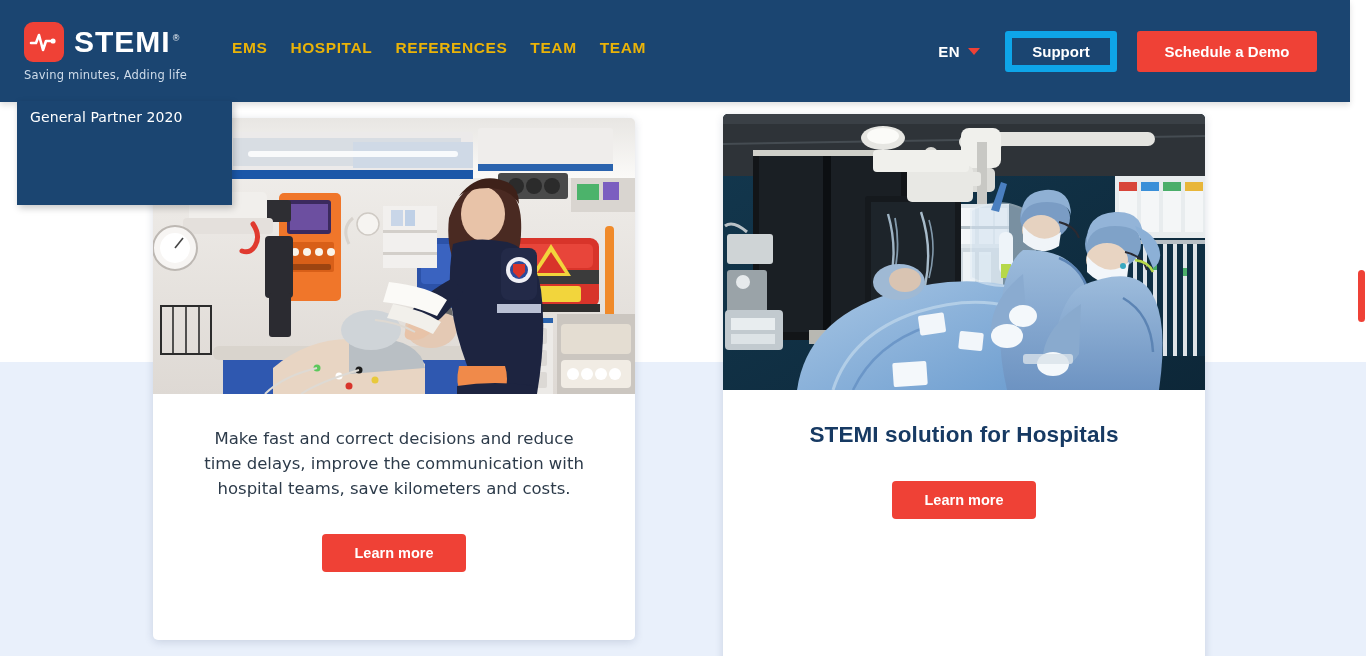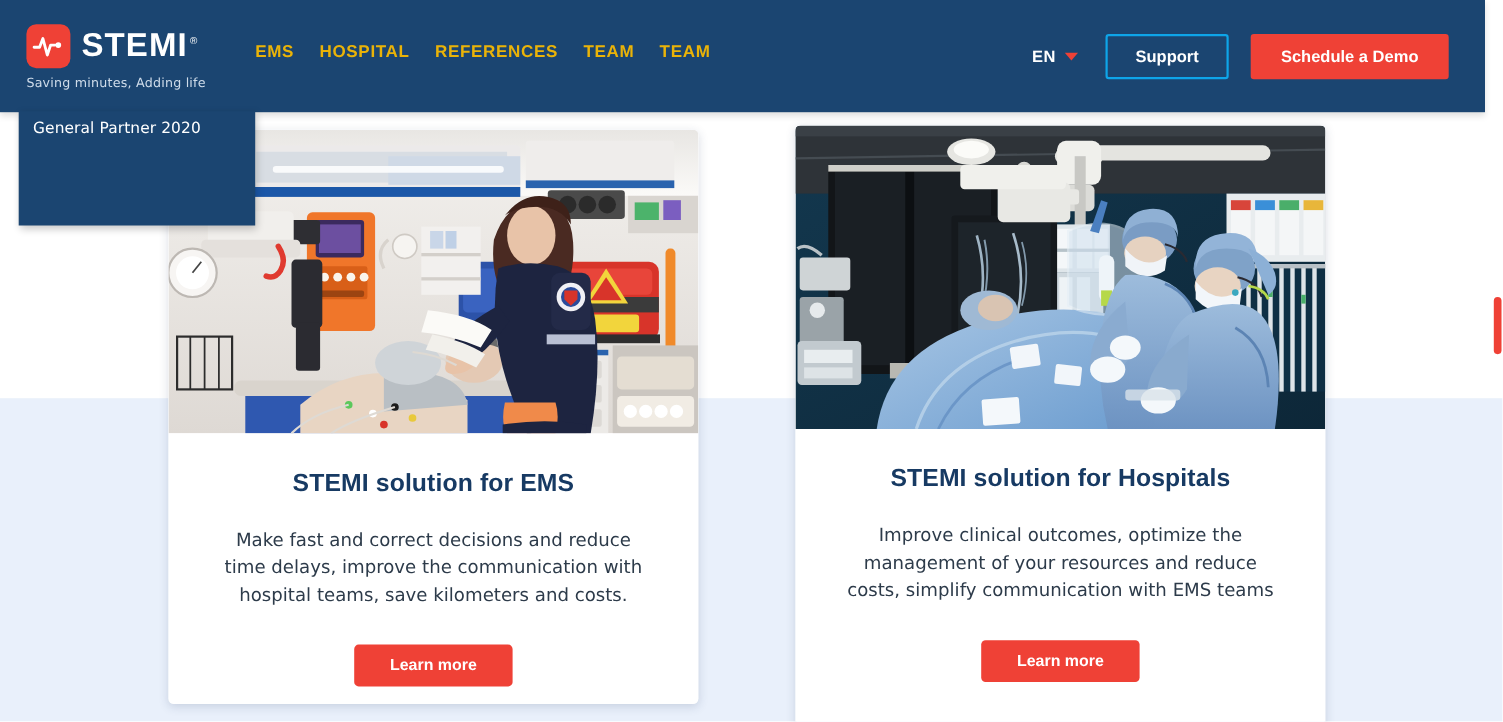--- a/index.html
+++ b/index.html
@@ -65,21 +65,21 @@
   .lang {
     display: flex; align-items: center; gap: 8px; cursor: pointer;
     margin-right: 25px;
   }
   .lang-label { color: #ffffff; font-size: 15px; font-weight: bold; letter-spacing: 0.5px; }
   .caret {
     width: 0; height: 0; border-left: 6px solid transparent; border-right: 6px solid transparent;
     border-top: 7px solid #ef4136;
   }
   .btn-support {
-    width: 112px; height: 41px; border: 2px solid #0ea5e9; background: transparent;
+    width: 112px; height: 41px; border: 7px solid #0ea5e9; background: transparent;
     color: #ffffff; font-size: 15px; font-weight: bold; border-radius: 3px;
     cursor: pointer; font-family: "Liberation Sans", sans-serif;
     display:flex; align-items:center; justify-content:center;
     margin-right: 20px;
   }
   .btn-demo {
     width: 180px; height: 41px; border: none; background: #ef4136;
     color: #ffffff; font-size: 15px; font-weight: bold; border-radius: 3px;
     cursor: pointer; font-family: "Liberation Sans", sans-serif;
     display:flex; align-items:center; justify-content:center;
@@ -318,21 +318,20 @@
         <path d="M268 198 q-14 6 -16 16 q-2 8 8 8 q12 0 20 -10 z" fill="#e8c3a8"></path>
         <path d="M236 164 q38 4 58 18 l-10 16 q-28 -12 -54 -14 z" fill="#fbfaf7"></path>
         <path d="M240 186 q30 6 48 18 l-8 12 q-24 -12 -46 -16 z" fill="#f2f0eb"></path>
         <path d="M222 202 q22 2 40 12" stroke="#ded9d2" stroke-width="2" fill="none"></path>
 
         <path d="M306 248 q-4 18 2 28 l44 0 q4 -16 0 -28 z" fill="#f08a4a"></path>
         <path d="M304 276 l76 0 l0 -8 q-38 -6 -76 0 z" fill="#1d2440"></path>
       </svg>
     </div>
     <div class="card-body">
-      <div class="card-title">STEMI solution for EMS</div>
       <div class="card-text">Make fast and correct decisions and reduce time delays, improve the communication with hospital teams, save kilometers and costs.</div>
       <div class="card-cta-wrap">
         <button class="btn-learn">Learn more</button>
       </div>
     </div>
   </div>
 
   <div class="card card-hosp">
     <div class="card-photo">
       <svg viewBox="0 0 482 276" preserveAspectRatio="none" aria-hidden="true">
@@ -479,21 +478,20 @@
         <path d="M358 172 q-28 18 -32 104 l110 0 q10 -70 -8 -98 q-18 -28 -70 -6 z" fill="url(#gown)"></path>
         <path d="M400 184 q28 16 30 54" stroke="#5c84b4" stroke-width="2.5" fill="none"></path>
         <path d="M358 190 q-34 22 -38 50 q-4 14 10 16 q16 0 26 -16 z" fill="#89aace"></path>
         <ellipse cx="330" cy="250" rx="16" ry="12" fill="#f4f8fb"></ellipse>
 
         <rect x="300" y="240" width="50" height="10" rx="3" fill="#d9e2ea" opacity="0.8"></rect>
       </svg>
     </div>
     <div class="card-body">
       <div class="card-title">STEMI solution for Hospitals</div>
-      <div class="card-text">Improve clinical outcomes, optimize the management of your resources and reduce costs, simplify communication with EMS teams</div>
       <div class="card-cta-wrap">
         <button class="btn-learn">Learn more</button>
       </div>
     </div>
   </div>
 
   <div class="scrollbar-track"></div>
   <div class="scrollbar-thumb"></div>
 
 </div>

